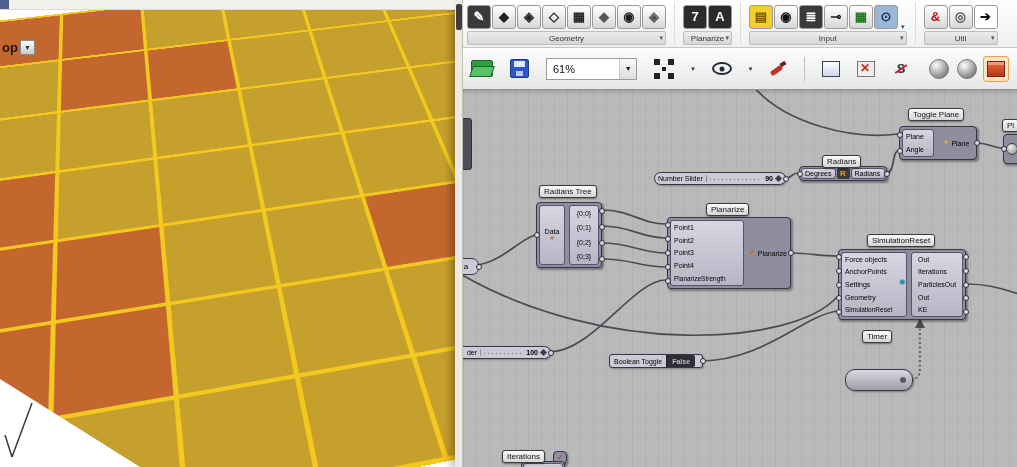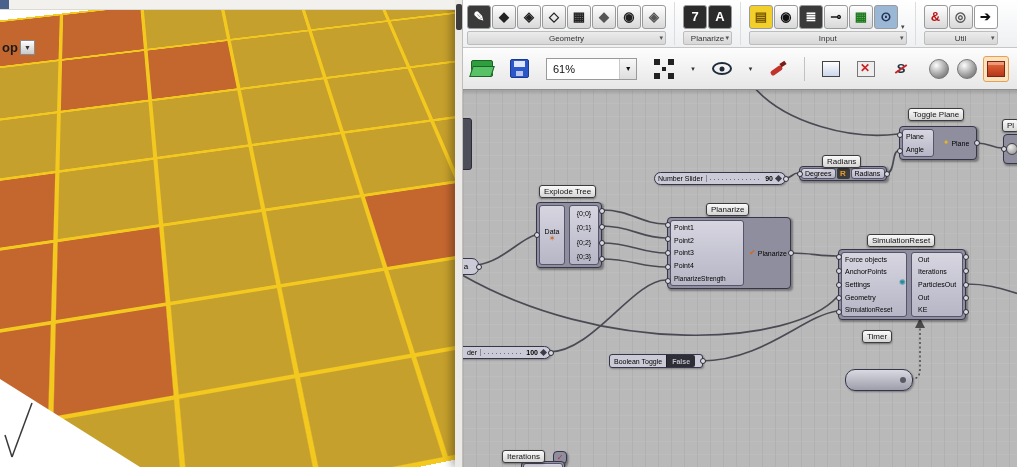--- a/index.html
+++ b/index.html
@@ -306,21 +306,21 @@
         <path d="M448,289 C456,289 457,284 457,278 L457,237" stroke="#4a4a4a" stroke-width="1.5" fill="none" stroke-dasharray="2 2.5"></path>
         <polygon points="452,238 462,238 457,228" fill="#4a4a4a"></polygon>
       </svg>
 
       <div class="dark-node" style="left:-7px;top:28px;width:14px;height:50px"></div>
       <div class="param-pill" style="left:-10px;top:168px;width:24px;height:15px">
         <span>a</span>
       <span class="port" style="top: calc(50% - 3px); right: -3.5px;"></span>
         </div>
 
-      <div class="capsule" style="left:76px;top:95px">Explode Tree</div>
+      <div class="capsule" style="left:76px;top:95px">Radians Tree</div>
       <div class="gh-node" style="left:73px;top:112px;width:66px;height:66px">
         <div class="panel" style="width:26px">
           <div class="prow center" style="flex-direction:column">
             <span>Data</span>
             <span class="nicon icon-orange">✶</span>
           </div>
         </div>
         <div class="panel" style="flex:1">
           <div class="prow center">{0;0}</div>
           <div class="prow center">{0;1}</div>

